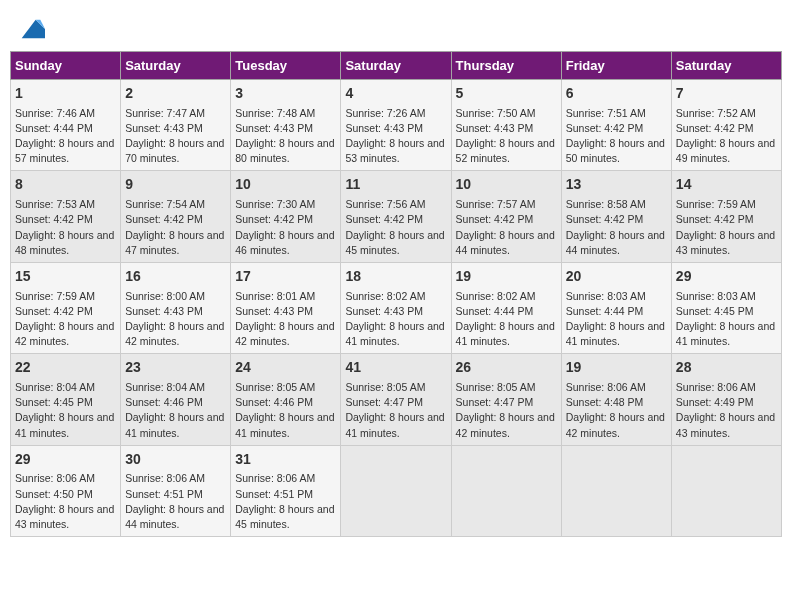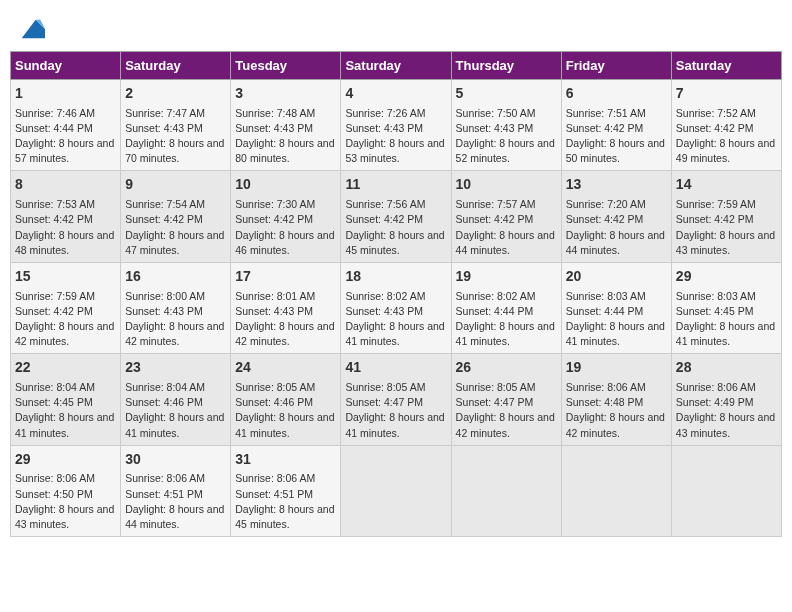--- a/index.html
+++ b/index.html
@@ -173,21 +173,21 @@
         <td>
           <span class="day-number">11</span>
           <div class="cell-content"><span>Sunrise: 7:56 AM</span><br><span>Sunset: 4:42 PM</span><br><span>Daylight: 8 hours and 45 minutes.</span></div>
         </td>
         <td>
           <span class="day-number">10</span>
           <div class="cell-content"><span>Sunrise: 7:57 AM</span><br><span>Sunset: 4:42 PM</span><br><span>Daylight: 8 hours and 44 minutes.</span></div>
         </td>
         <td>
           <span class="day-number">13</span>
-          <div class="cell-content"><span>Sunrise: 7:20 AM</span><br><span>Sunset: 4:42 PM</span><br><span>Daylight: 8 hours and 44 minutes.</span></div>
+          <div class="cell-content"><span>Sunrise: 8:58 AM</span><br><span>Sunset: 4:42 PM</span><br><span>Daylight: 8 hours and 44 minutes.</span></div>
         </td>
         <td>
           <span class="day-number">14</span>
           <div class="cell-content"><span>Sunrise: 7:59 AM</span><br><span>Sunset: 4:42 PM</span><br><span>Daylight: 8 hours and 43 minutes.</span></div>
         </td>
       </tr>
       <tr>
         <td>
           <span class="day-number">15</span>
           <div class="cell-content"><span>Sunrise: 7:59 AM</span><br><span>Sunset: 4:42 PM</span><br><span>Daylight: 8 hours and 42 minutes.</span></div>

